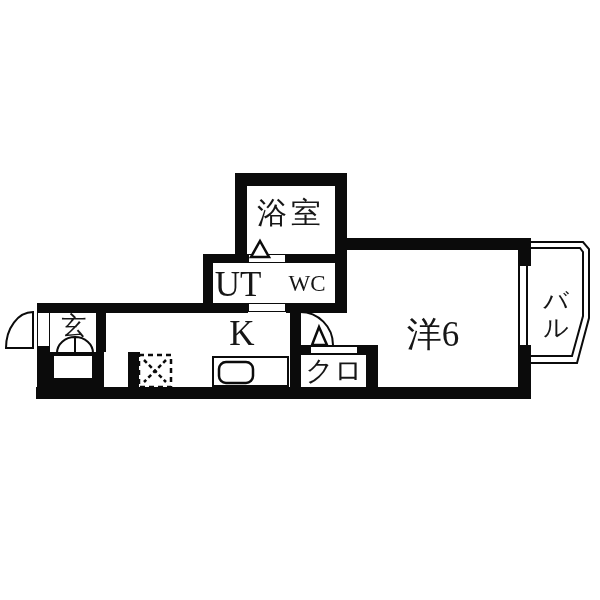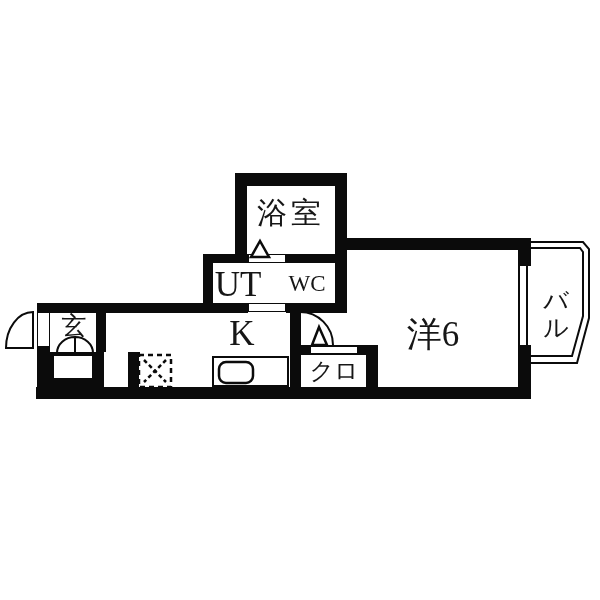--- a/index.html
+++ b/index.html
@@ -91,17 +91,17 @@
 
     <path d="M 531,242 L 583,242 L 589,249 L 589,318 L 577,363 L 531,363" fill="none" stroke="#0b0b0b" stroke-width="2"></path>
     <path d="M 531,248 L 580,248 L 583,252 L 583,316 L 572,356 L 531,356" fill="none" stroke="#0b0b0b" stroke-width="2"></path>
   </svg>
 
   <div class="label" style="left:291px;top:213px;font-size:30px;letter-spacing:4px;">浴室</div>
   <div class="label" style="left:238px;top:284px;font-size:35px;">UT</div>
   <div class="label" style="left:307px;top:283px;font-size:23px;">WC</div>
   <div class="label" style="left:74px;top:325px;font-size:25px;">玄</div>
   <div class="label" style="left:242px;top:333px;font-size:35px;">K</div>
-  <div class="label" style="left:334px;top:371px;font-size:24px;">クロ</div>
+  <div class="label" style="left:334px;top:371px;font-size:28px;">クロ</div>
   <div class="label" style="left:433px;top:314px;font-size:35px;margin-top:20px;">洋6</div>
   <div class="label vertical" style="left:556px;top:302px;font-size:25px;">バル</div>
 
 </div>
 
 </body></html>

